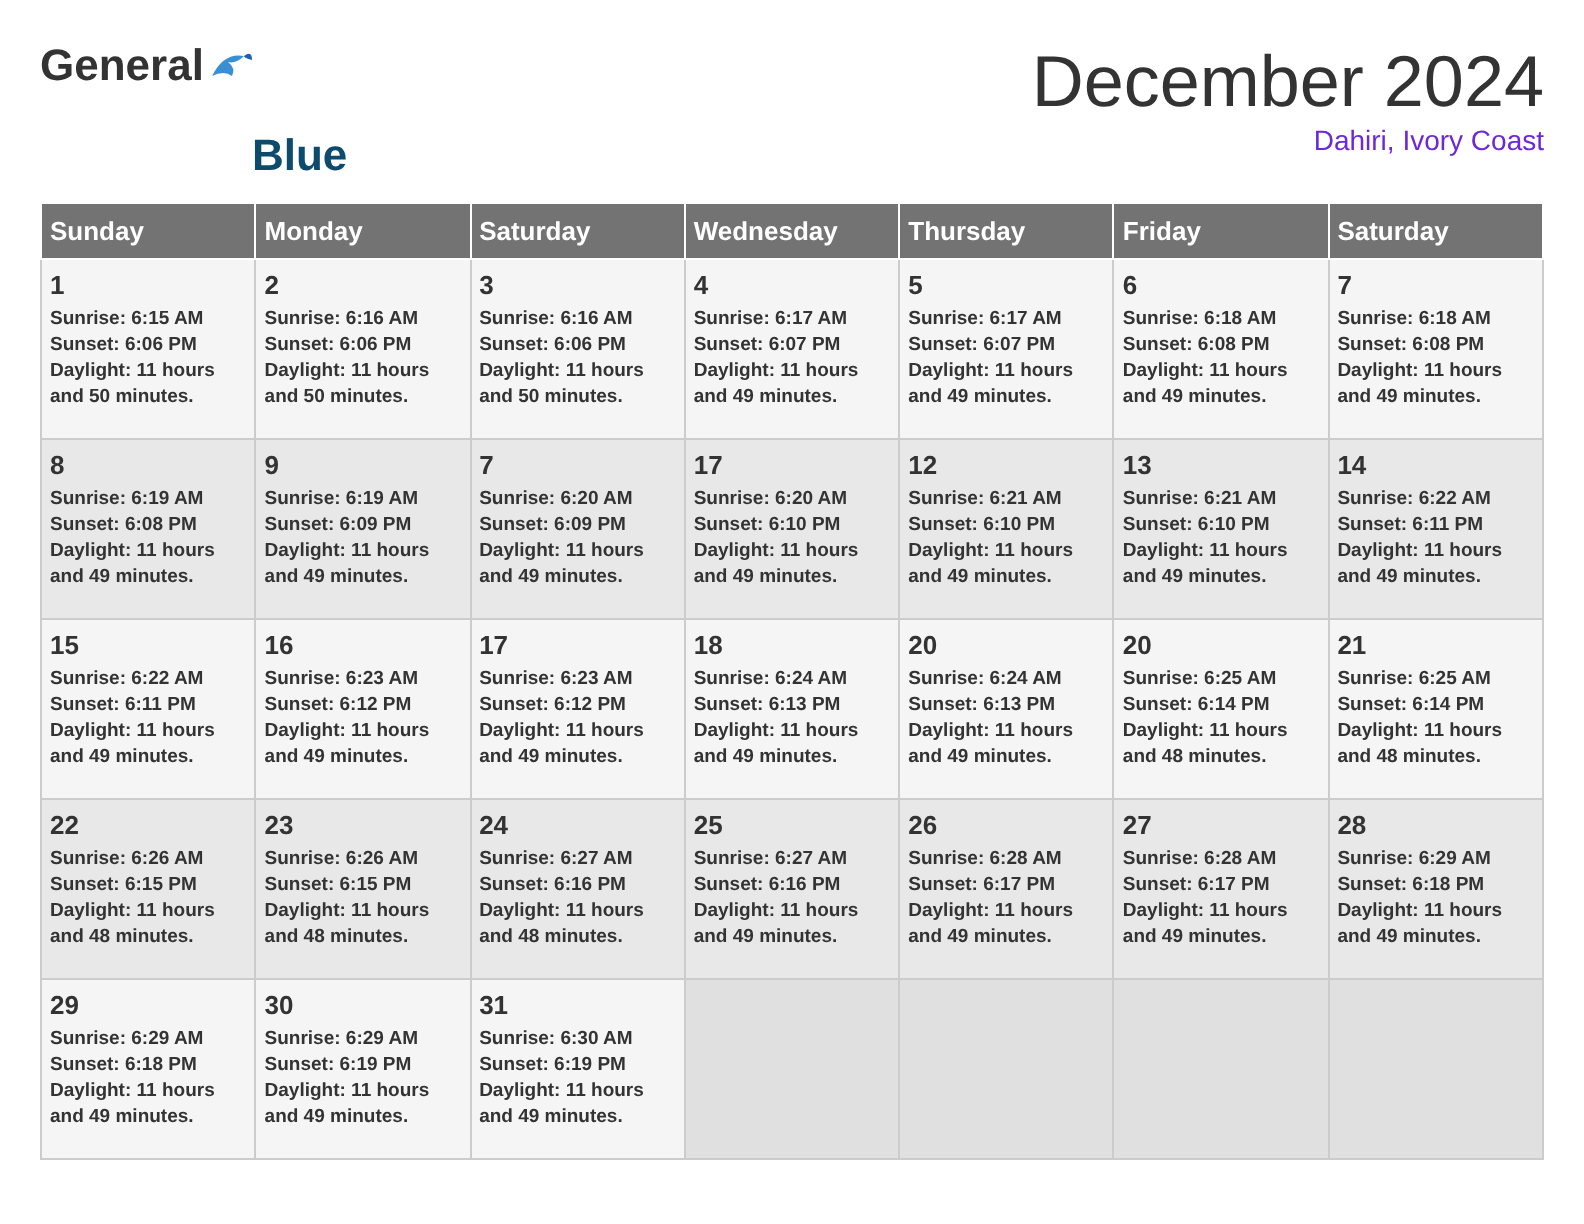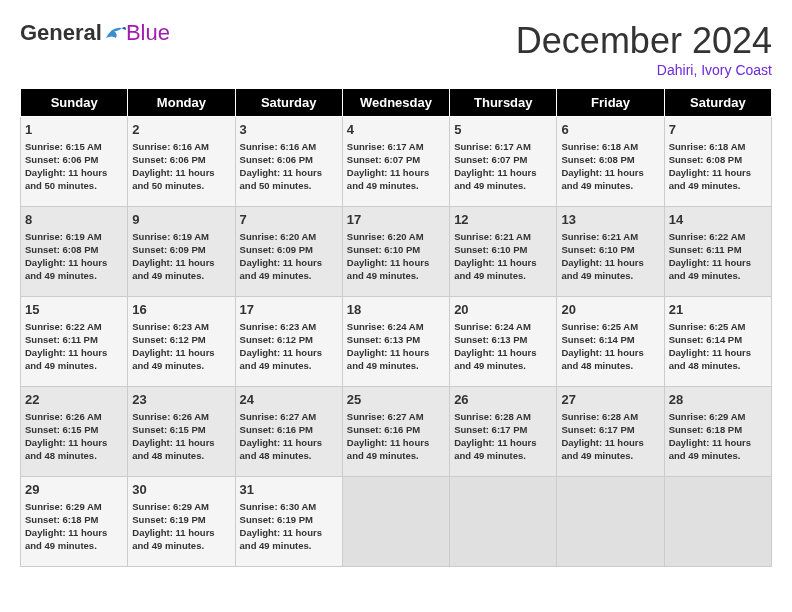--- a/index.html
+++ b/index.html
@@ -15,42 +15,42 @@
       justify-content: space-between;
       align-items: flex-start;
       margin-bottom: 10px;
     }
     .logo {
       display: flex;
       flex-direction: row;
       align-items: flex-start;
     }
     .logo-line1 { display: flex; align-items: center; gap: 2px; }
-    .logo-line2 { font-size: 22px; font-weight: normal; color: #a21caf; }
+    .logo-line2 { font-size: 22px; font-weight: bold; color: #0c4a6e; margin-top: 45px; }
     .title-area { text-align: right; }
     .month-year {
       font-size: 36px;
       font-weight: normal;
       color: #333;
     }
     .location {
       font-size: 14px;
       color: #6d28d9;
       text-align: right;
     }
     table {
       width: 100%;
       border-collapse: collapse;
       font-size: 10.5px;
     }
     thead tr th {
-      background-color: #000000;
+      background-color: #737373;
       color: #fff;
       padding: 6px 4px;
-      text-align: center;
+      text-align: left;
       font-size: 13px;
       font-weight: bold;
       border: 1px solid #fff;
     }
     tbody tr td {
       border: 1px solid #ccc;
       vertical-align: top;
       padding: 4px 4px;
       width: 14.28%;
       min-height: 80px;

